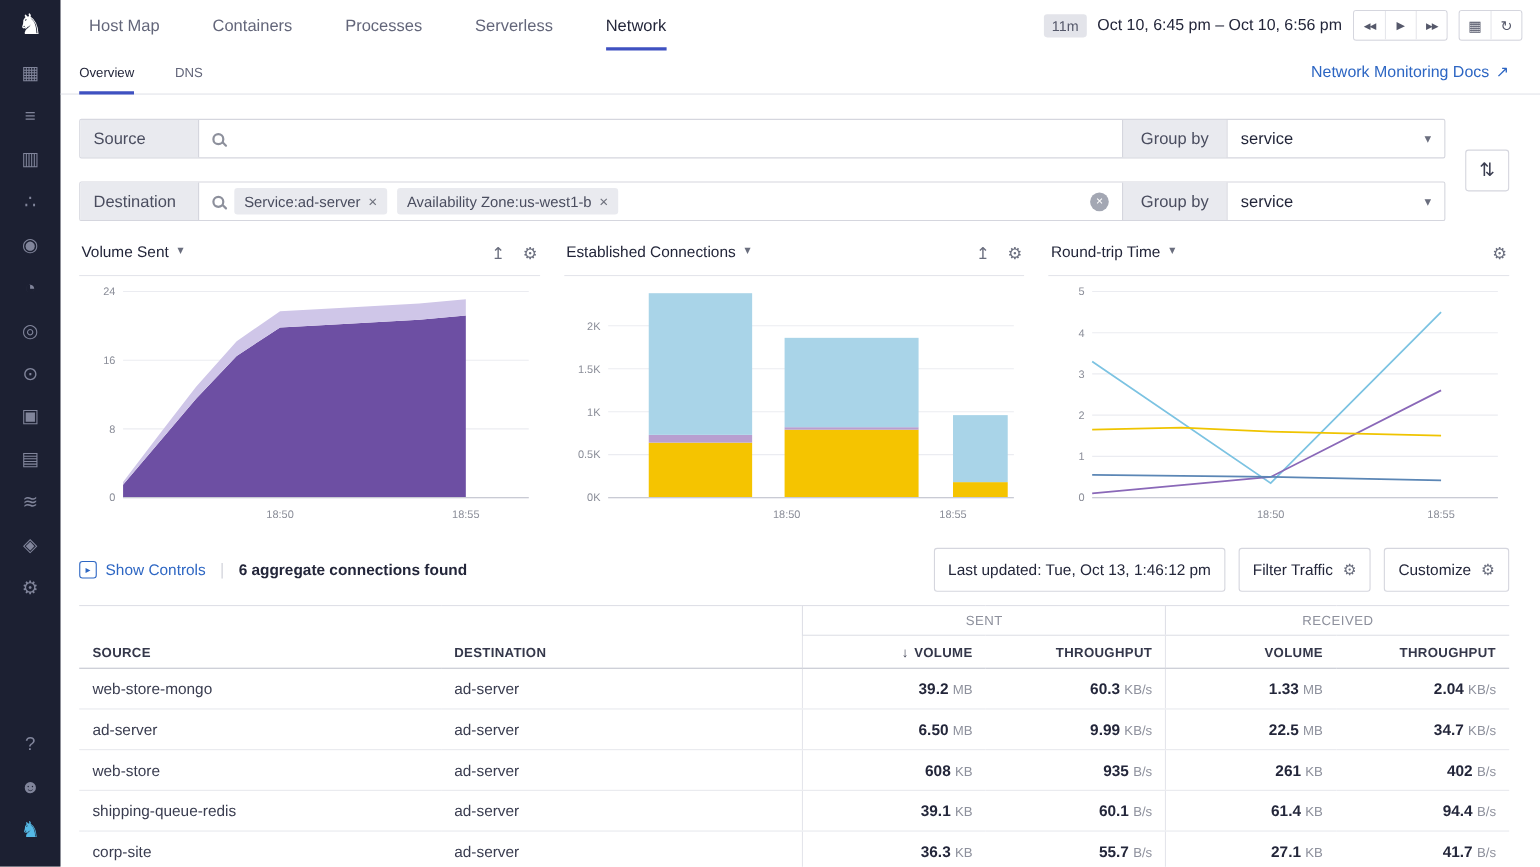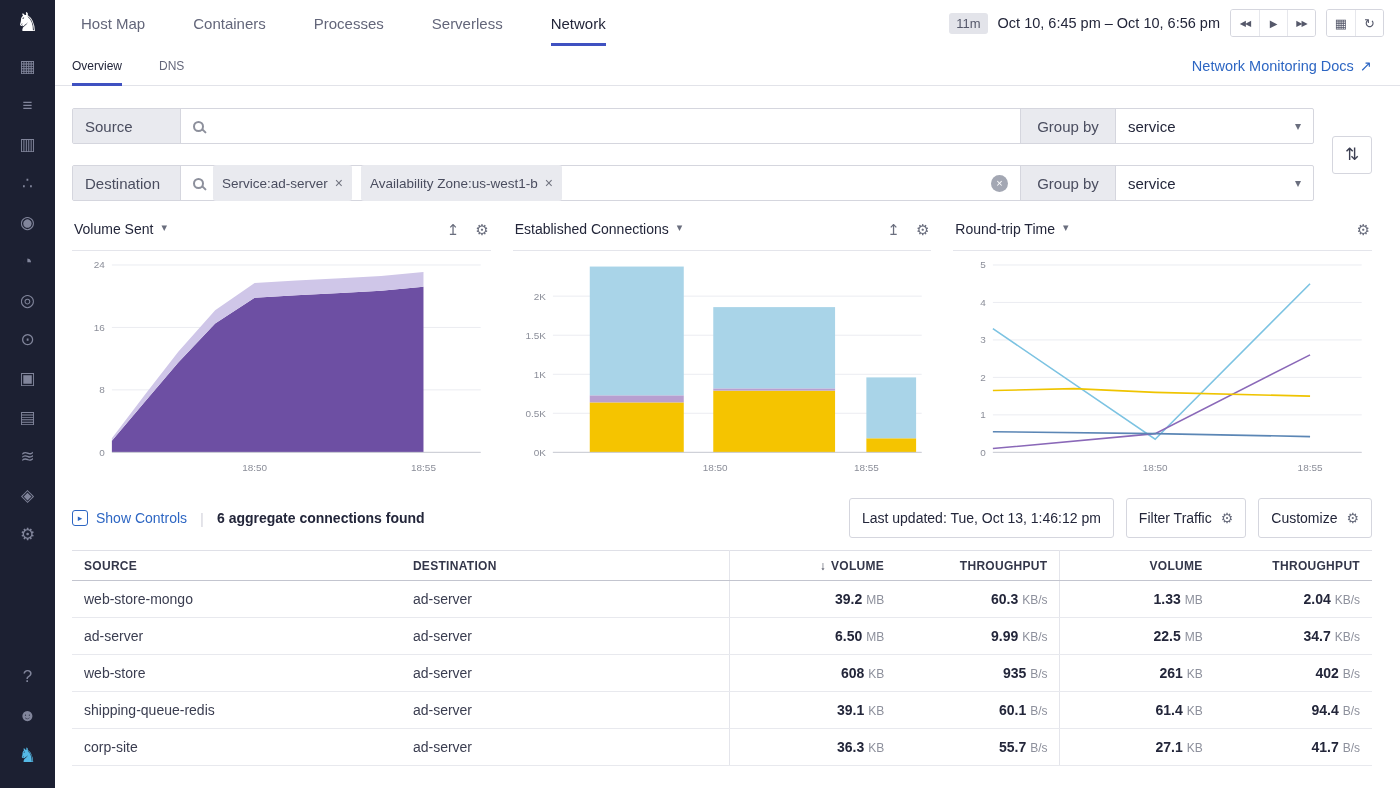--- a/index.html
+++ b/index.html
@@ -49,21 +49,21 @@
   .frow { display:flex; height:36px; border:1px solid #d5d6de; border-radius:2px; background:#fff;
     align-items:stretch; }
   .flabel { width:108px; flex:none; background:#e9eaef; color:#4a4d5f; font-size:15px;
     display:flex; align-items:center; padding-left:12px; border-right:1px solid #d5d6de; }
   .fsearch { flex:1; display:flex; align-items:center; gap:9px; padding:0 12px; min-width:0; }
   .mag { width:11px; height:11px; border:2px solid #8d909c; border-radius:50%; position:relative; flex:none; }
   .mag::after { content:""; position:absolute; width:6px; height:2px; background:#8d909c;
     transform:rotate(45deg); right:-5px; bottom:-2px; border-radius:1px; }
   .finput { border:none; outline:none; flex:1; font:inherit; font-size:14px; color:#23263a; min-width:30px; }
   .ftag { display:flex; align-items:center; gap:7px; background:#e9eaef; border-radius:3px;
-    padding:0 9px; height:36px; font-size:13.5px; color:#4a4d5f; flex:none; }
+    padding:0 9px; height:24px; font-size:13.5px; color:#4a4d5f; flex:none; }
   .ftag .x { color:#70737f; font-size:14px; cursor:pointer; }
   .clear-btn { width:17px; height:17px; border-radius:50%; background:#a3a7b3; color:#fff;
     font-size:11px; line-height:17px; text-align:center; border:none; margin-left:auto;
     cursor:pointer; flex:none; padding:0; }
   .fgroup { width:95px; flex:none; background:#e9eaef; border-left:1px solid #d5d6de; display:flex;
     align-items:center; justify-content:center; color:#4a4d5f; font-size:15px; }
   .fselect { width:198px; flex:none; display:flex; align-items:center; gap:8px; padding:0 12px;
     font-size:15px; color:#23263a; border-left:1px solid #d5d6de; cursor:pointer; }
   .fselect .caret { margin-left:auto; color:#6a6e7e; font-size:12px; }
   .swap-btn { width:40px; height:38px; flex:none; border:1px solid #d5d6de; border-radius:3px;
@@ -378,20 +378,25 @@
     <table class="nettable">
       <colgroup>
         <col style="width:25.3%">
           <col style="width:25.3%">
           <col style="width:12.8%">
         <col style="width:12.6%">
           <col style="width:11.9%">
           <col style="width:12.1%">
       </colgroup>
       <thead>
+        <tr class="gh">
+          <td colspan="2"></td>
+          <td colspan="2" class="grp">SENT</td>
+          <td colspan="2" class="grp">RECEIVED</td>
+        </tr>
         <tr class="ch">
           <th><span>SOURCE</span></th>
           <th><span>DESTINATION</span></th>
           <th class="num bl"><span class="sort">↓</span><span>VOLUME</span></th>
           <th class="num"><span>THROUGHPUT</span></th>
           <th class="num bl"><span>VOLUME</span></th>
           <th class="num"><span>THROUGHPUT</span></th>
         </tr>
       </thead>
       <tbody>

